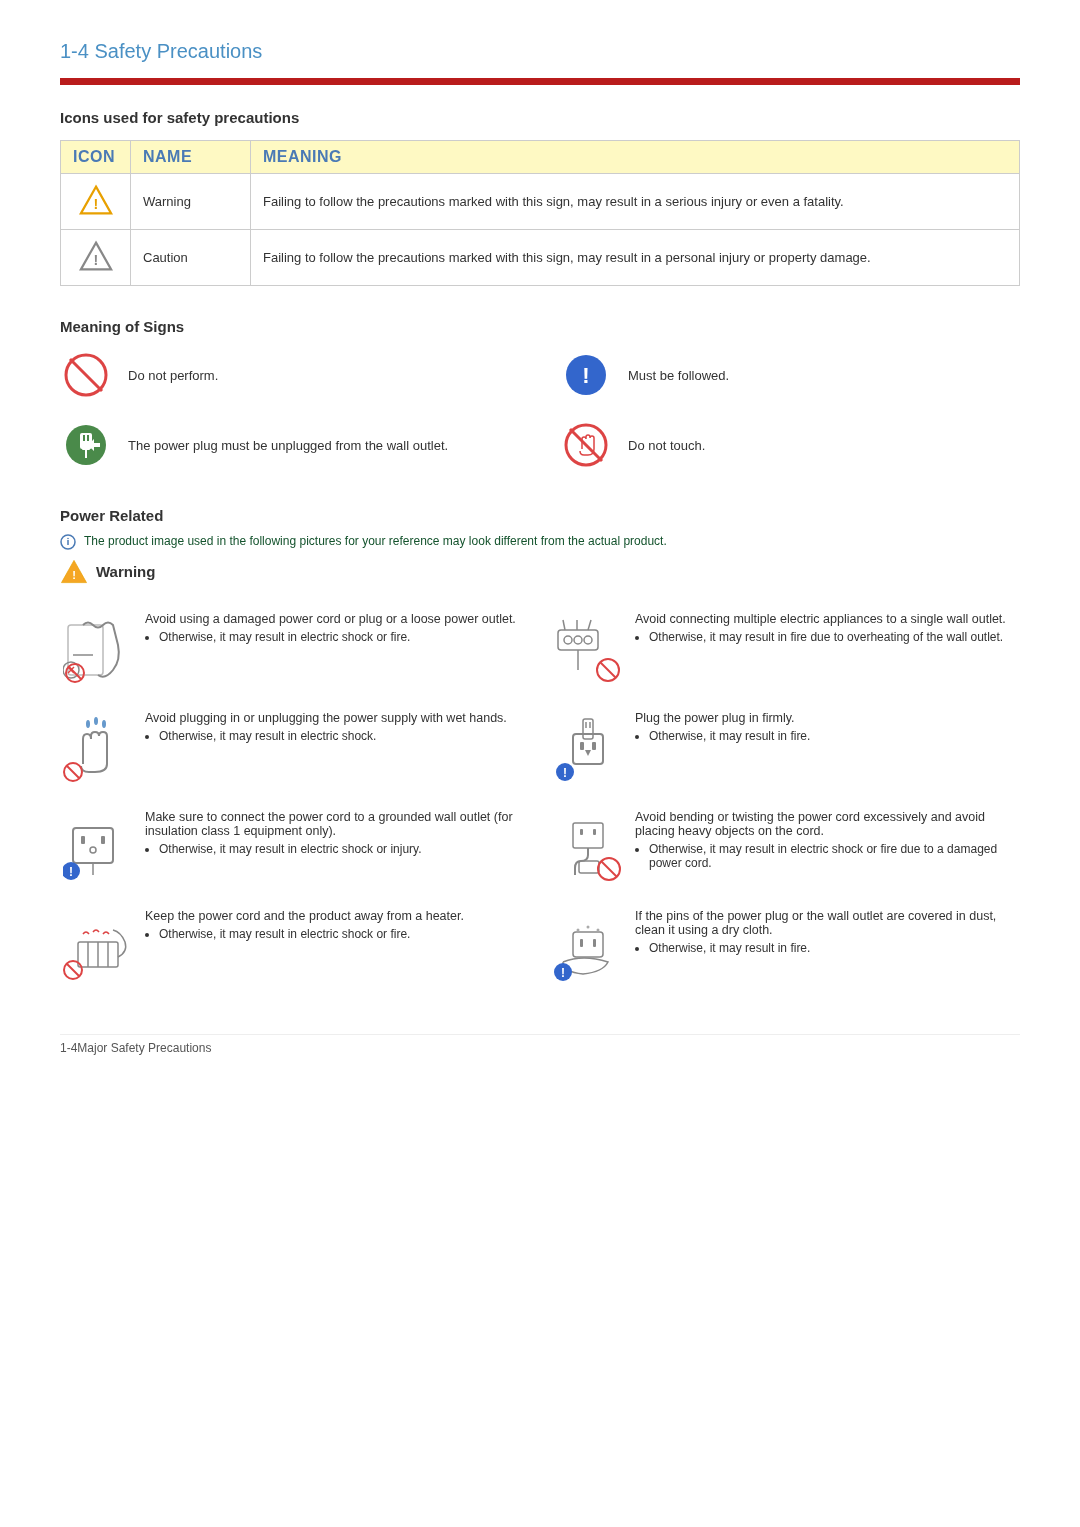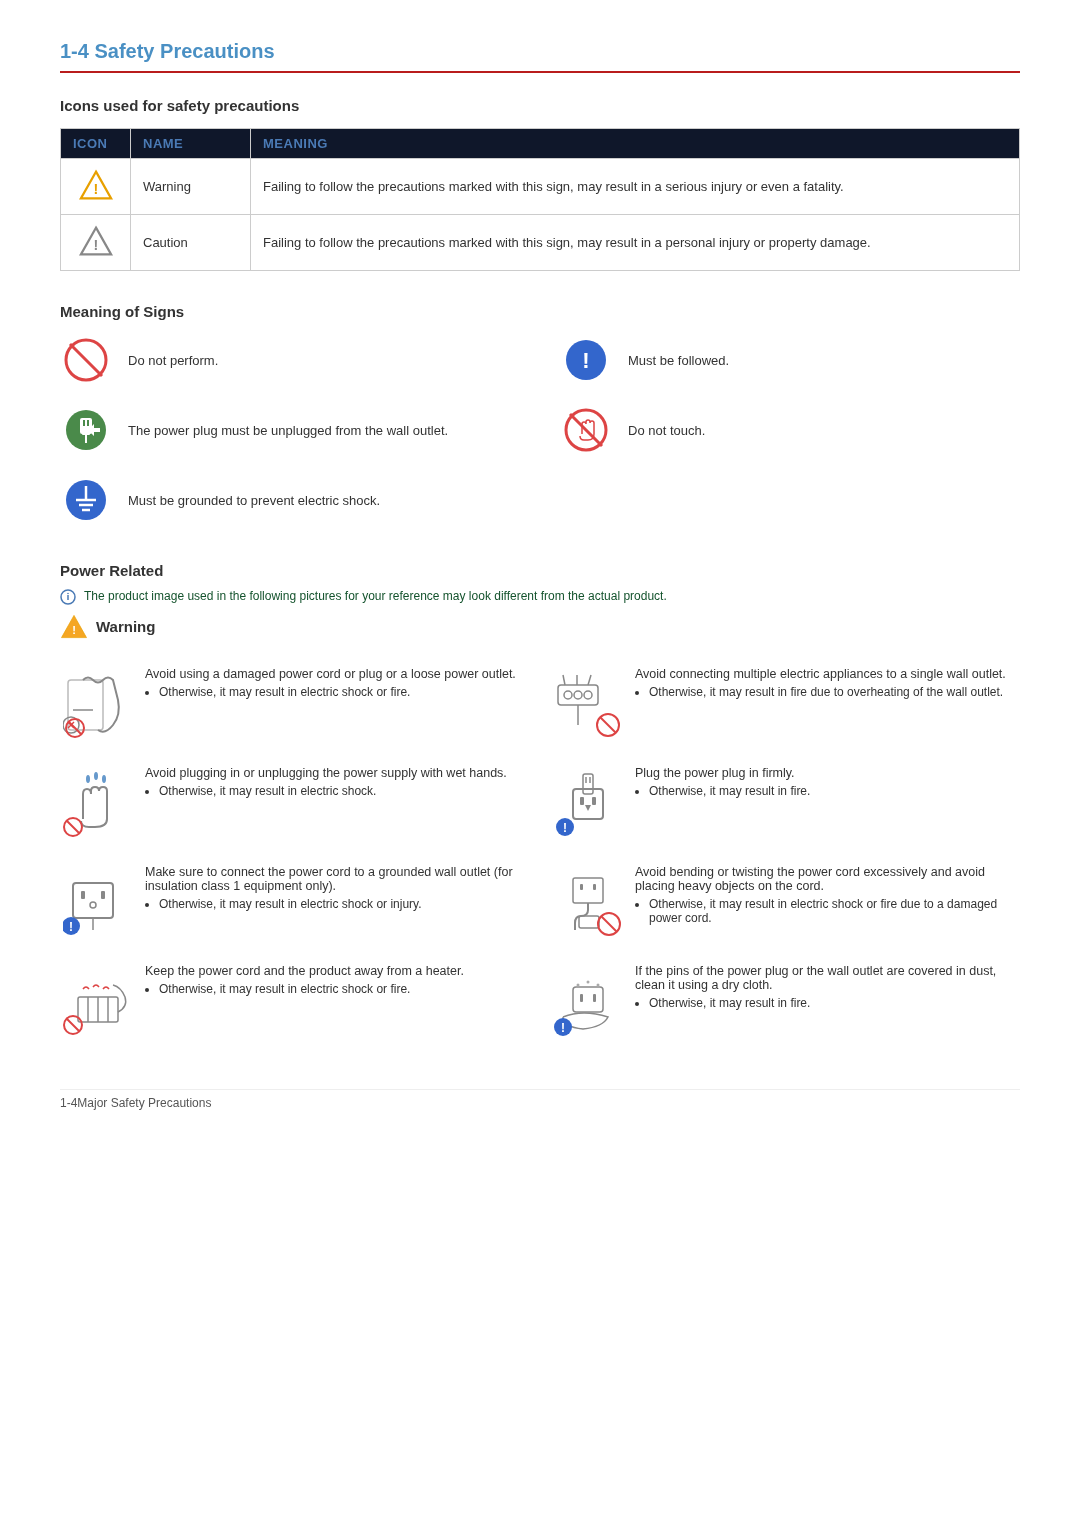--- a/index.html
+++ b/index.html
@@ -8,41 +8,41 @@
       font-size: 13px;
       color: #333;
       background: #fff;
       width: 1080px;
       min-height: 1527px;
       padding: 40px 60px;
     }
     .page-title {
       color: #4a90c4;
       font-size: 20px;
-      font-weight: bold;
-      border-bottom: 2px solid #b91c1c;
-      padding-bottom: 8px;
+      font-weight: normal;
+      border-bottom: 7px solid #b91c1c;
+      padding-bottom: 15px;
       margin-bottom: 24px;
     }
     .section-title {
       font-size: 15px;
       font-weight: bold;
       margin-bottom: 14px;
     }
     
     .icons-table {
       width: 100%;
       border-collapse: collapse;
       margin-bottom: 32px;
       border: 1px solid #ccc;
     }
     .icons-table th {
-      background: #0f172a;
+      background: #fef9c3;
       color: #4a7ab5;
-      font-size: 13px;
+      font-size: 16px;
       font-weight: bold;
       padding: 7px 12px;
       text-align: left;
       border: 1px solid #ccc;
       letter-spacing: 0.5px;
     }
     .icons-table td {
       padding: 10px 12px;
       border: 1px solid #ccc;
       vertical-align: middle;
@@ -230,33 +230,20 @@
       <svg viewBox="0 0 48 48">
         <circle cx="24" cy="24" r="20" fill="none" stroke="#d44" stroke-width="3"></circle>
         <line x1="8" y1="8" x2="40" y2="40" stroke="#d44" stroke-width="3"></line>
 
         <path d="M20 28 L20 18 Q20 16 22 16 Q24 16 24 18 L24 16 Q24 14 26 14 Q28 14 28 16 L28 17 Q28 15 30 15 Q32 15 32 17 L32 28 Q32 34 26 34 L22 34 Q18 34 18 30" fill="none" stroke="#d44" stroke-width="1.5"></path>
       </svg>
     </div>
     <span>Do not touch.</span>
   </div>
 
-  <div class="sign-item">
-    <div class="sign-icon">
-      <svg viewBox="0 0 48 48">
-        <circle cx="24" cy="24" r="20" fill="#3366cc" stroke="none"></circle>
-
-        <line x1="24" y1="10" x2="24" y2="24" stroke="white" stroke-width="2.5"></line>
-        <line x1="14" y1="24" x2="34" y2="24" stroke="white" stroke-width="2.5"></line>
-        <line x1="17" y1="29" x2="31" y2="29" stroke="white" stroke-width="2.5"></line>
-        <line x1="20" y1="34" x2="28" y2="34" stroke="white" stroke-width="2.5"></line>
-      </svg>
-    </div>
-    <span>Must be grounded to prevent electric shock.</span>
-  </div>
 
 </div>
 
 <div class="power-related-title">Power Related</div>
 
 <div class="info-note">
   <svg width="16" height="16" viewBox="0 0 16 16">
     <circle cx="8" cy="8" r="7" fill="none" stroke="#4a7ab5" stroke-width="1.5"></circle>
     <line x1="8" y1="6" x2="8" y2="11" stroke="#4a7ab5" stroke-width="1.5"></line>
     <circle cx="8" cy="4.5" r="0.8" fill="#4a7ab5"></circle>

